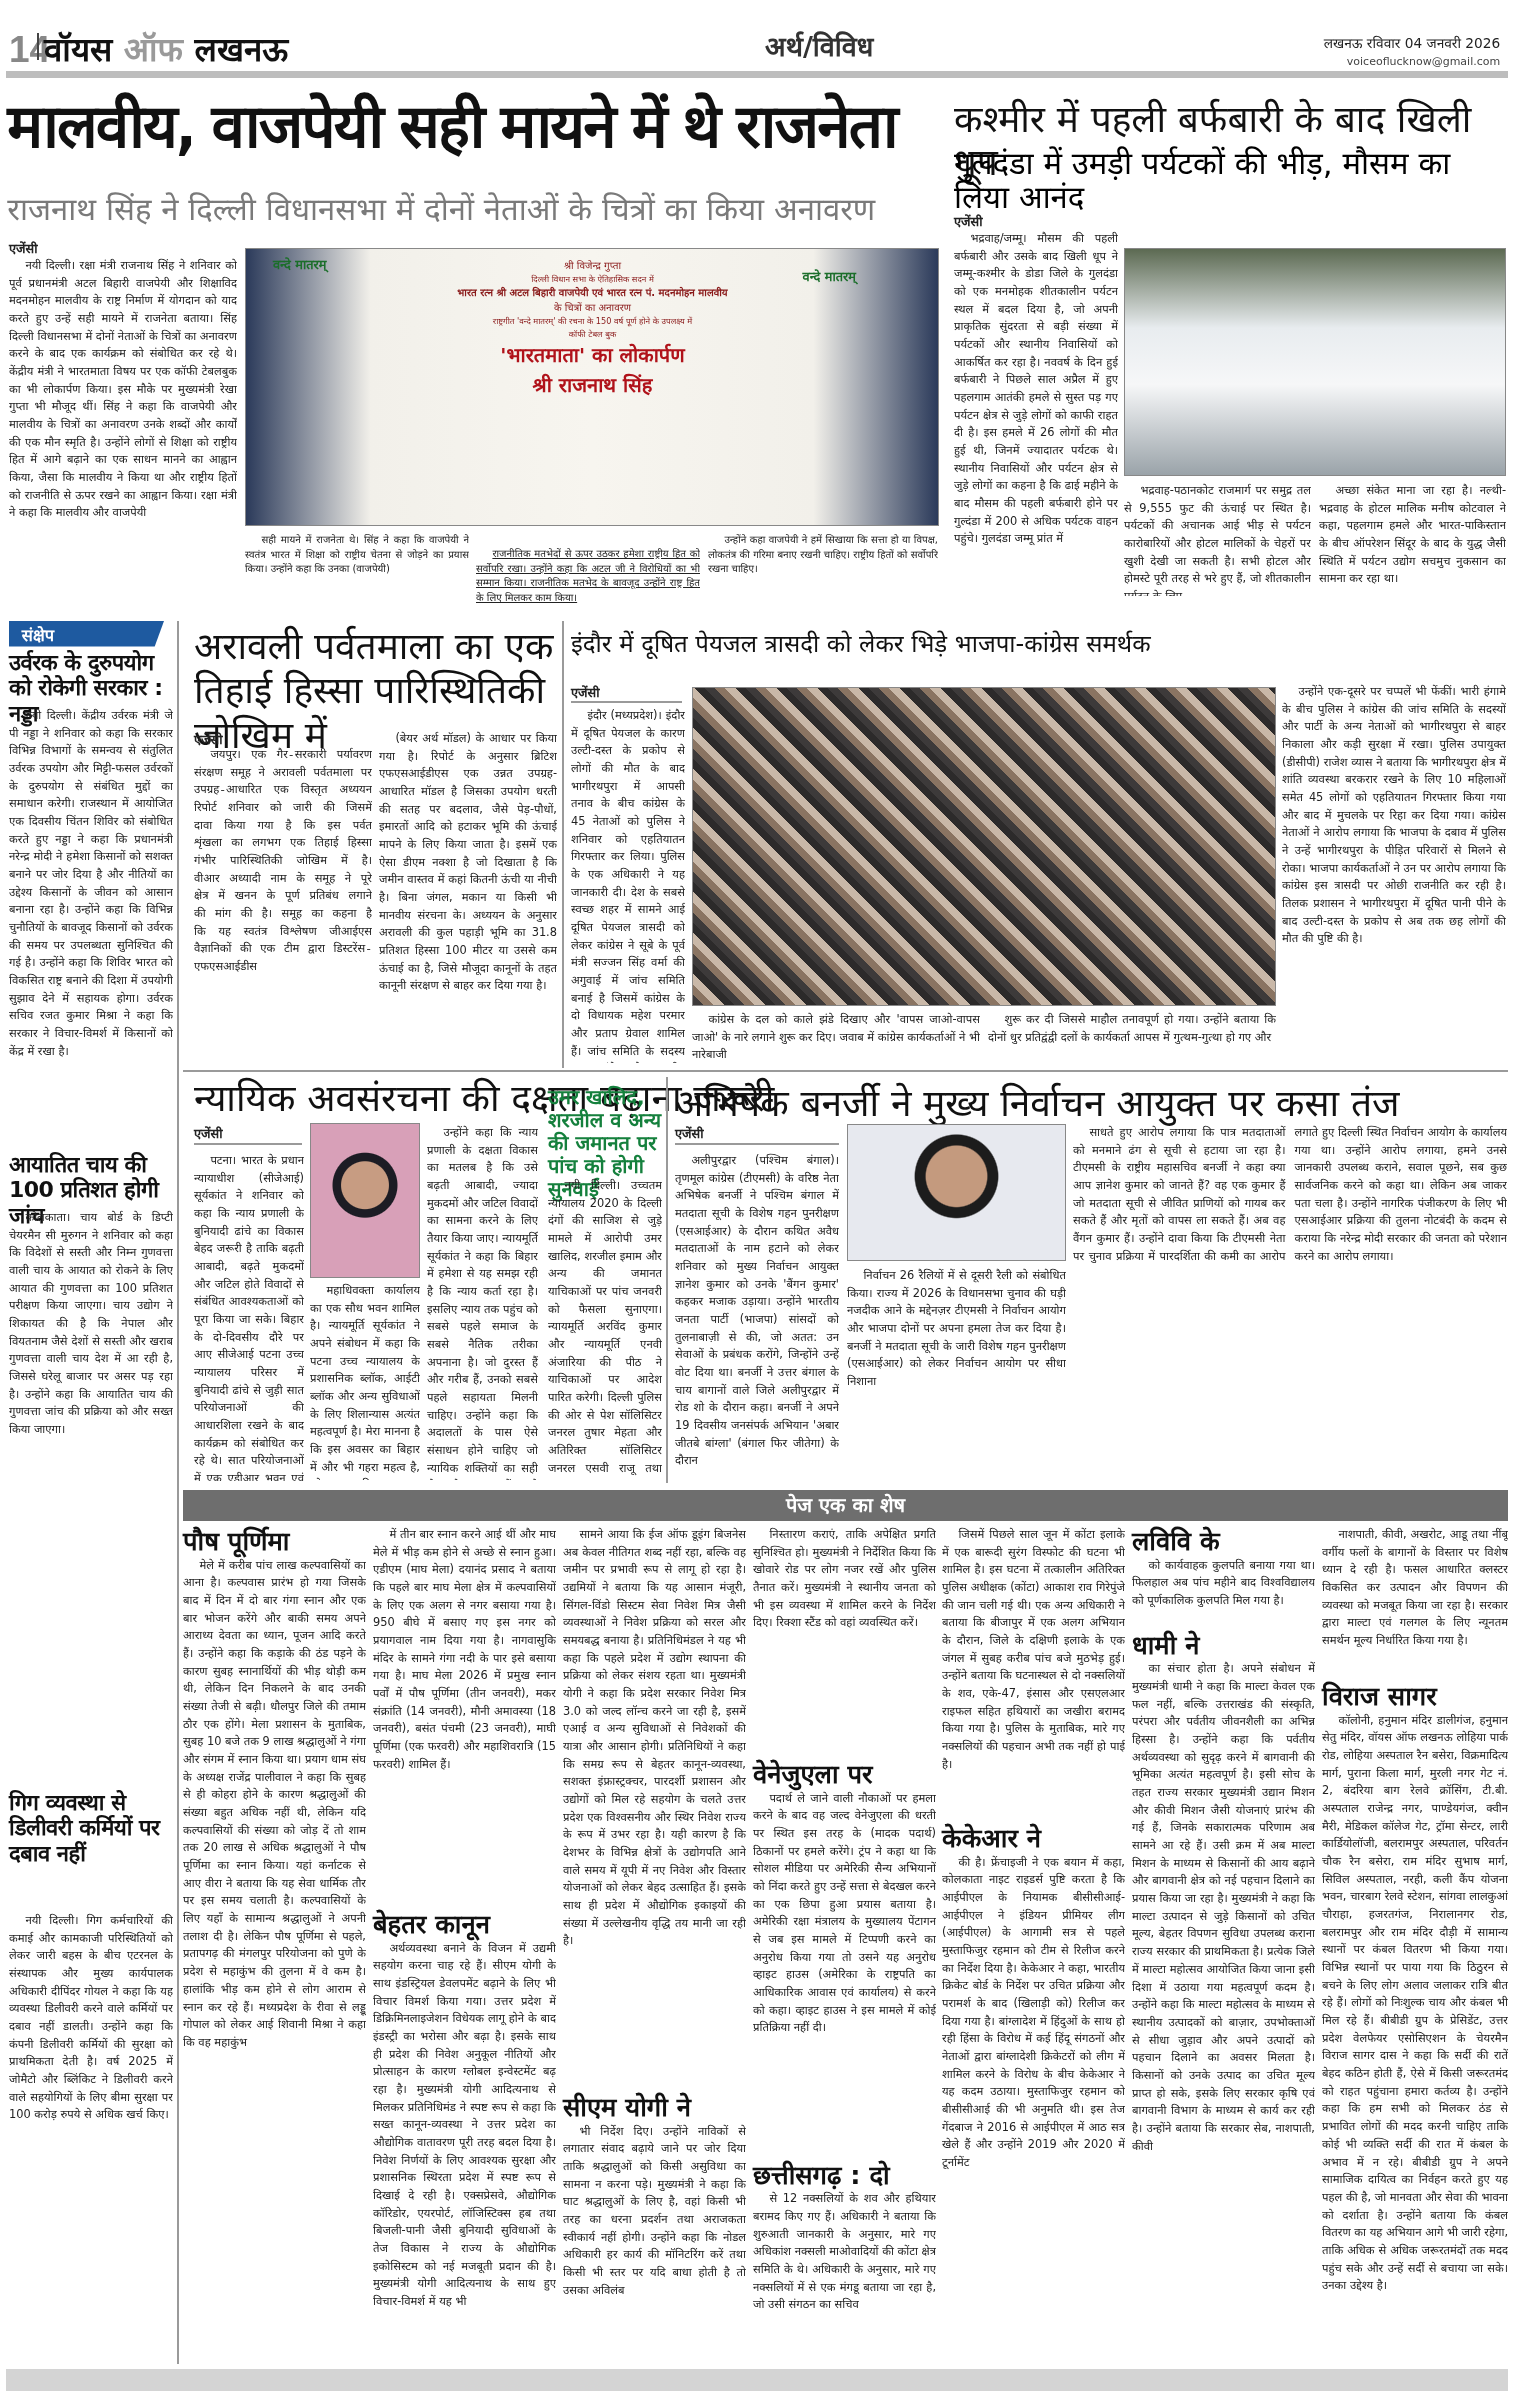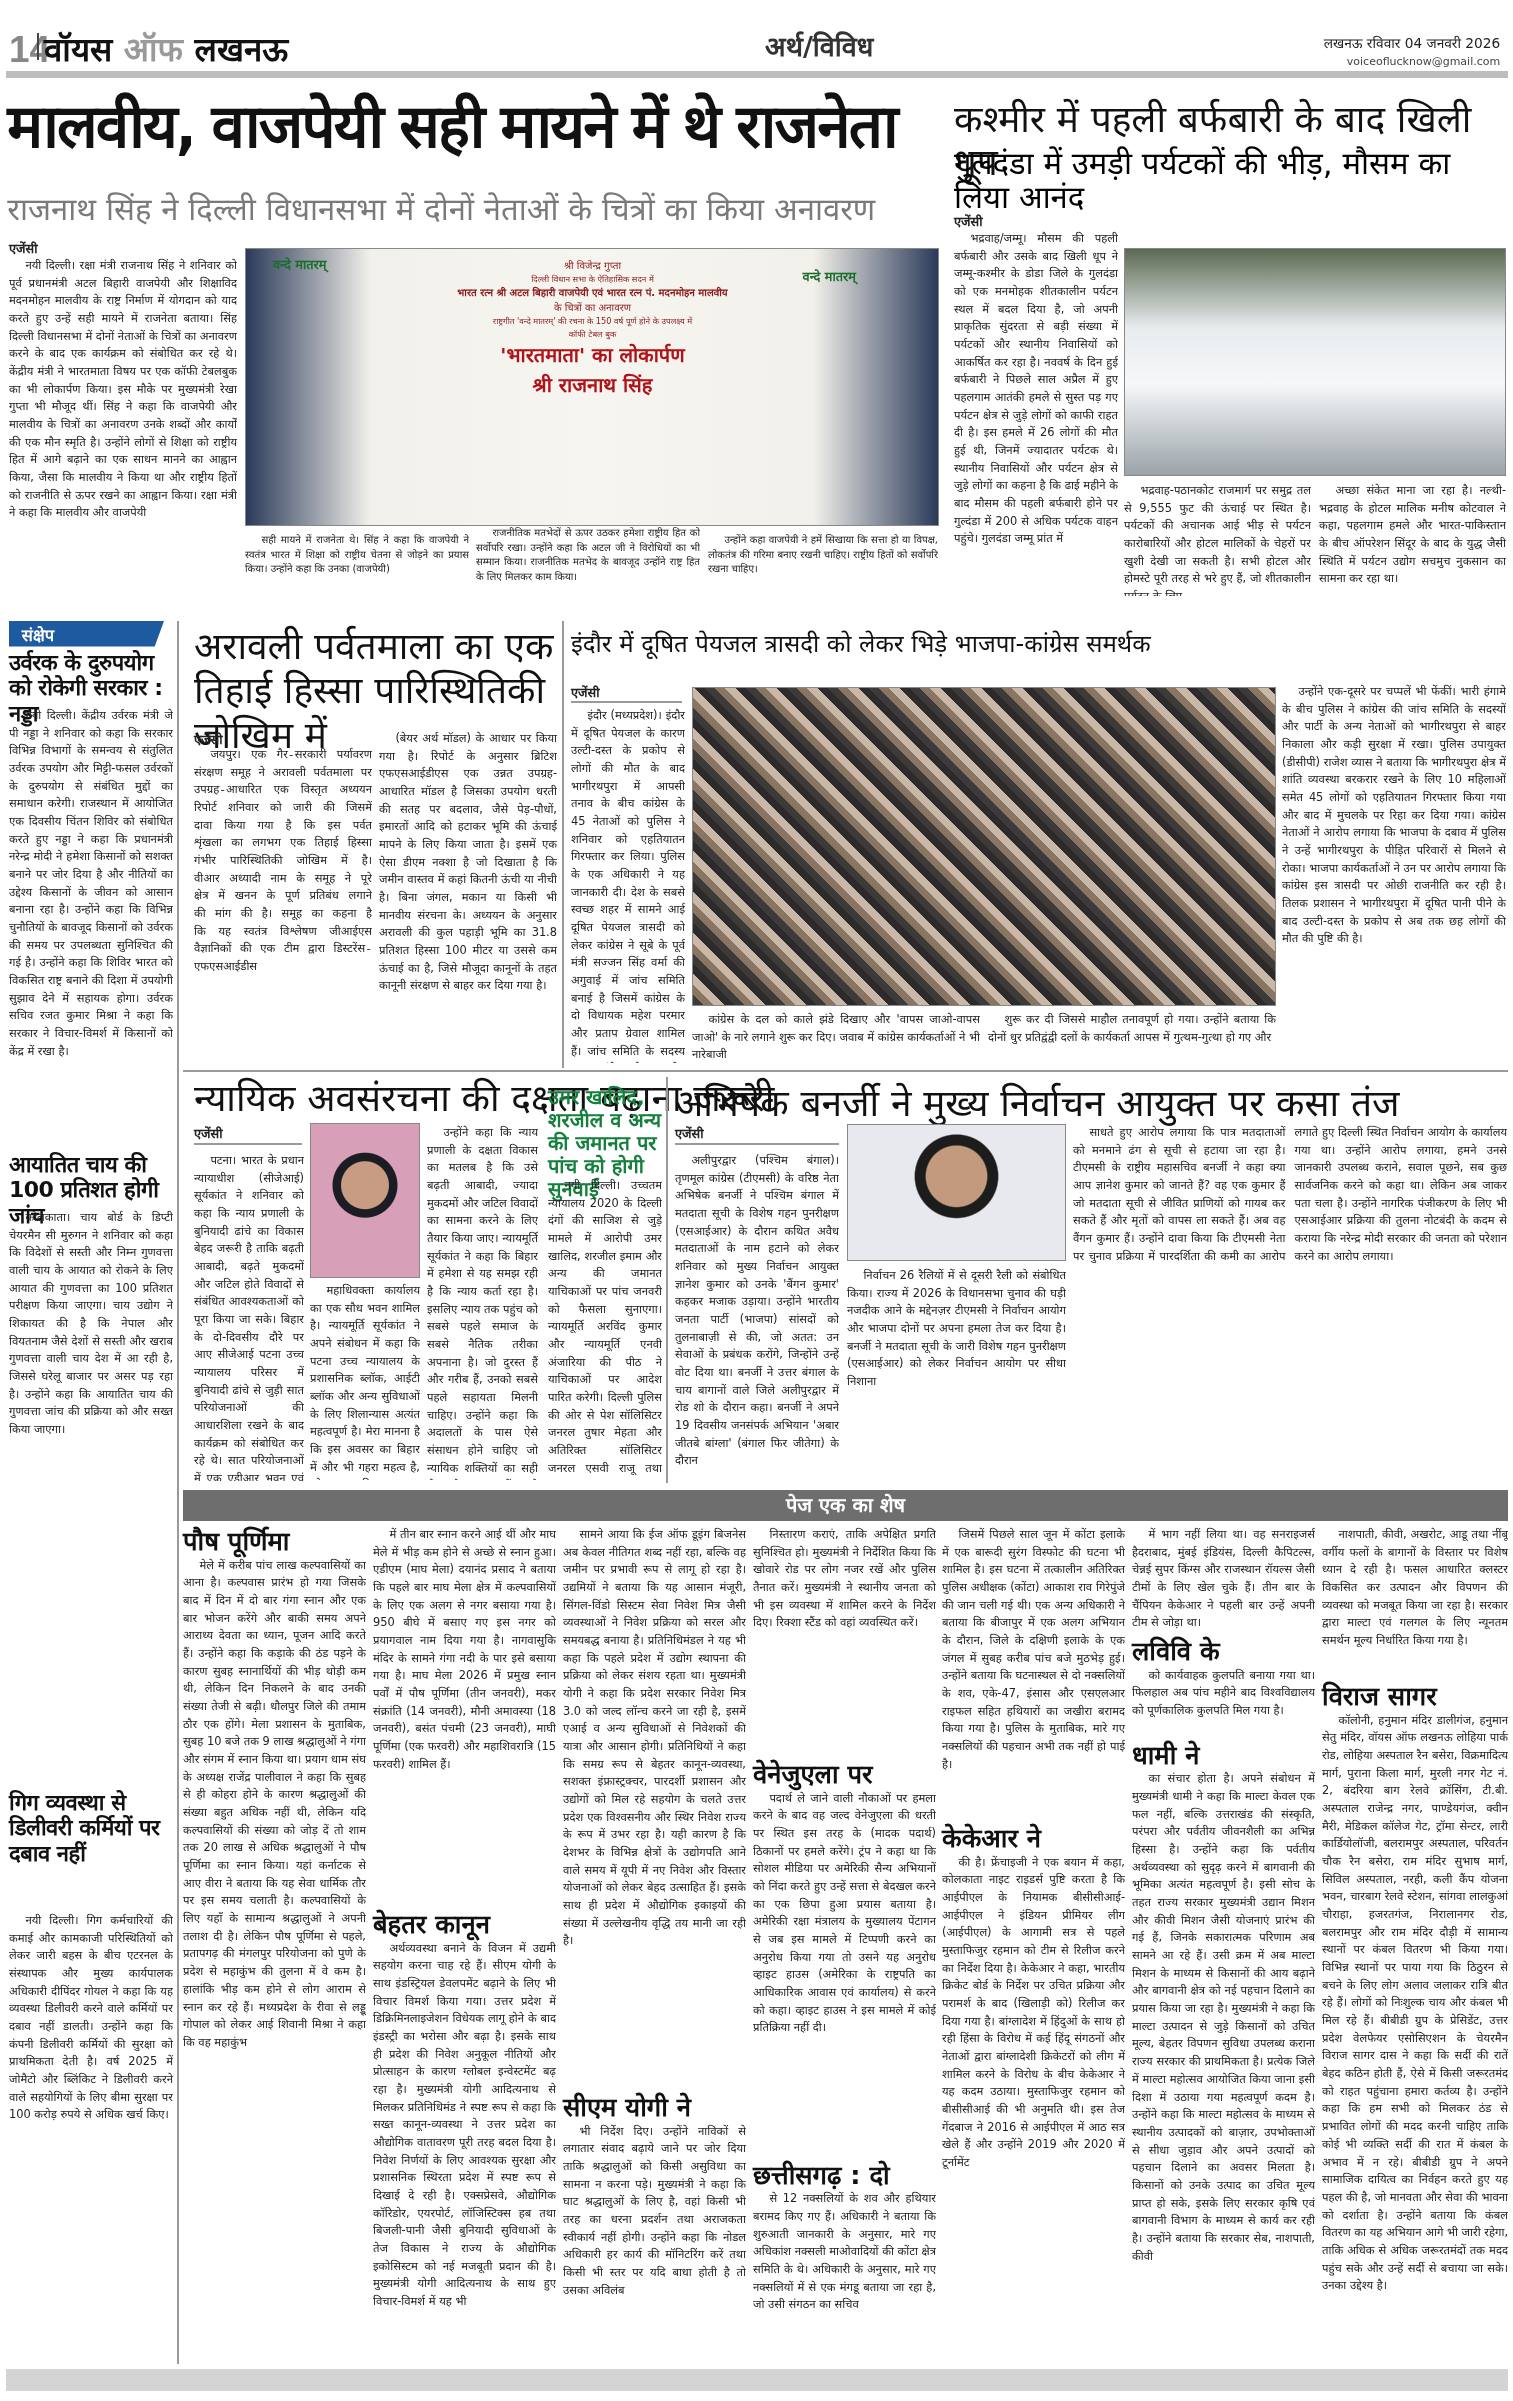--- a/index.html
+++ b/index.html
@@ -69,21 +69,21 @@
     <div>कॉफी टेबल बुक</div>
     <div style="font-size:20px; font-weight:bold; color:#b0121a;">'भारतमाता' का लोकार्पण</div>
     <div style="font-size:20px; font-weight:bold; color:#b0121a;">श्री राजनाथ सिंह</div>
   </div>
   <div style="position:absolute; left:27px; top:5.5px; font-size:12.8px; font-weight:bold; color:#1b6e2a;">वन्दे मातरम्</div>
   <div style="position:absolute; right:82px; top:18px; font-size:12.8px; font-weight:bold; color:#1b6e2a;">वन्दे मातरम्</div>
 </div>
 <div class="abs col-text photo-caption" style="left:245px; top:533px; width:224px; height:64px;">
     <p>सही मायने में राजनेता थे। सिंह ने कहा कि वाजपेयी ने स्वतंत्र भारत में शिक्षा को राष्ट्रीय चेतना से जोड़ने का प्रयास किया। उन्होंने कहा कि उनका (वाजपेयी)</p>
   </div>
-<div class="abs col-text photo-caption" style="left:476px; top:526px; width:224px; height:64px;">
+<div class="abs col-text photo-caption" style="left:476px; top:547px; width:224px; height:64px;text-decoration:underline;">
     <p>राजनीतिक मतभेदों से ऊपर उठकर हमेशा राष्ट्रीय हित को सर्वोपरि रखा। उन्होंने कहा कि अटल जी ने विरोधियों का भी सम्मान किया। राजनीतिक मतभेद के बावजूद उन्होंने राष्ट्र हित के लिए मिलकर काम किया।</p>
   </div>
 <div class="abs col-text photo-caption" style="left:708px; top:533px; width:230px; height:64px;">
     <p>उन्होंने कहा वाजपेयी ने हमें सिखाया कि सत्ता हो या विपक्ष, लोकतंत्र की गरिमा बनाए रखनी चाहिए। राष्ट्रीय हितों को सर्वोपरि रखना चाहिए।</p>
   </div>
 
 <div class="abs kashmir-h">कश्मीर में पहली बर्फबारी के बाद खिली धूप</div>
 <div class="abs kashmir-sub">गुलदंडा में उमड़ी पर्यटकों की भीड़, मौसम का लिया आनंद</div>
 <div class="abs byline" style="left:954px; top:212px;">एजेंसी</div>
 <div class="abs col-text" style="left:954px; top:230px; width:164px; height:365px;">
@@ -221,23 +221,20 @@
   <div class="abs" style="left:759px; top:0; width:183px; height:840px;">
     <div class="col-text" style="height:297px;">
         <p>जिसमें पिछले साल जून में कोंटा इलाके में एक बारूदी सुरंग विस्फोट की घटना भी शामिल है। इस घटना में तत्कालीन अतिरिक्त पुलिस अधीक्षक (कोंटा) आकाश राव गिरेपुंजे की जान चली गई थी। एक अन्य अधिकारी ने बताया कि बीजापुर में एक अलग अभियान के दौरान, जिले के दक्षिणी इलाके के एक जंगल में सुबह करीब पांच बजे मुठभेड़ हुई। उन्होंने बताया कि घटनास्थल से दो नक्सलियों के शव, एके-47, इंसास और एसएलआर राइफल सहित हथियारों का जखीरा बरामद किया गया है। पुलिस के मुताबिक, मारे गए नक्सलियों की पहचान अभी तक नहीं हो पाई है।</p>
       </div>
     <div class="cont-h">केकेआर ने</div>
     <div class="col-text" style="height:507px;">
         <p>की है। फ्रेंचाइजी ने एक बयान में कहा, कोलकाता नाइट राइडर्स पुष्टि करता है कि आईपीएल के नियामक बीसीसीआई-आईपीएल ने इंडियन प्रीमियर लीग (आईपीएल) के आगामी सत्र से पहले मुस्ताफिजुर रहमान को टीम से रिलीज करने का निर्देश दिया है। केकेआर ने कहा, भारतीय क्रिकेट बोर्ड के निर्देश पर उचित प्रक्रिया और परामर्श के बाद (खिलाड़ी को) रिलीज कर दिया गया है। बांग्लादेश में हिंदुओं के साथ हो रही हिंसा के विरोध में कई हिंदू संगठनों और नेताओं द्वारा बांग्लादेशी क्रिकेटरों को लीग में शामिल करने के विरोध के बीच केकेआर ने यह कदम उठाया। मुस्ताफिजुर रहमान को बीसीसीआई की भी अनुमति थी। इस तेज गेंदबाज ने 2016 से आईपीएल में आठ सत्र खेले हैं और उन्होंने 2019 और 2020 में टूर्नामेंट</p>
       </div>
   </div>
   <div class="abs" style="left:949px; top:0; width:183px; height:840px;">
-    <div class="col-text" style="height:110px;">
-        <p>में भाग नहीं लिया था। वह सनराइजर्स हैदराबाद, मुंबई इंडियंस, दिल्ली कैपिटल्स, चेन्नई सुपर किंग्स और राजस्थान रॉयल्स जैसी टीमों के लिए खेल चुके हैं। तीन बार के चैंपियन केकेआर ने पहली बार उन्हें अपनी टीम से जोड़ा था।</p>
-      </div>
     <div class="cont-h">लविवि के</div>
     <div class="col-text" style="height:73px;">
         <p>को कार्यवाहक कुलपति बनाया गया था। फिलहाल अब पांच महीने बाद विश्वविद्यालय को पूर्णकालिक कुलपति मिल गया है।</p>
       </div>
     <div class="cont-h">धामी ने</div>
     <div class="col-text" style="height:539px;">
         <p>का संचार होता है। अपने संबोधन में मुख्यमंत्री धामी ने कहा कि माल्टा केवल एक फल नहीं, बल्कि उत्तराखंड की संस्कृति, परंपरा और पर्वतीय जीवनशैली का अभिन्न हिस्सा है। उन्होंने कहा कि पर्वतीय अर्थव्यवस्था को सुदृढ़ करने में बागवानी की भूमिका अत्यंत महत्वपूर्ण है। इसी सोच के तहत राज्य सरकार मुख्यमंत्री उद्यान मिशन और कीवी मिशन जैसी योजनाएं प्रारंभ की गई हैं, जिनके सकारात्मक परिणाम अब सामने आ रहे हैं। उसी क्रम में अब माल्टा मिशन के माध्यम से किसानों की आय बढ़ाने और बागवानी क्षेत्र को नई पहचान दिलाने का प्रयास किया जा रहा है। मुख्यमंत्री ने कहा कि माल्टा उत्पादन से जुड़े किसानों को उचित मूल्य, बेहतर विपणन सुविधा उपलब्ध कराना राज्य सरकार की प्राथमिकता है। प्रत्येक जिले में माल्टा महोत्सव आयोजित किया जाना इसी दिशा में उठाया गया महत्वपूर्ण कदम है। उन्होंने कहा कि माल्टा महोत्सव के माध्यम से स्थानीय उत्पादकों को बाज़ार, उपभोक्ताओं से सीधा जुड़ाव और अपने उत्पादों को पहचान दिलाने का अवसर मिलता है। किसानों को उनके उत्पाद का उचित मूल्य प्राप्त हो सके, इसके लिए सरकार कृषि एवं बागवानी विभाग के माध्यम से कार्य कर रही है। उन्होंने बताया कि सरकार सेब, नाशपाती, कीवी</p>
       </div>
   </div>
   <div class="abs" style="left:1139px; top:0; width:186px; height:840px;">

